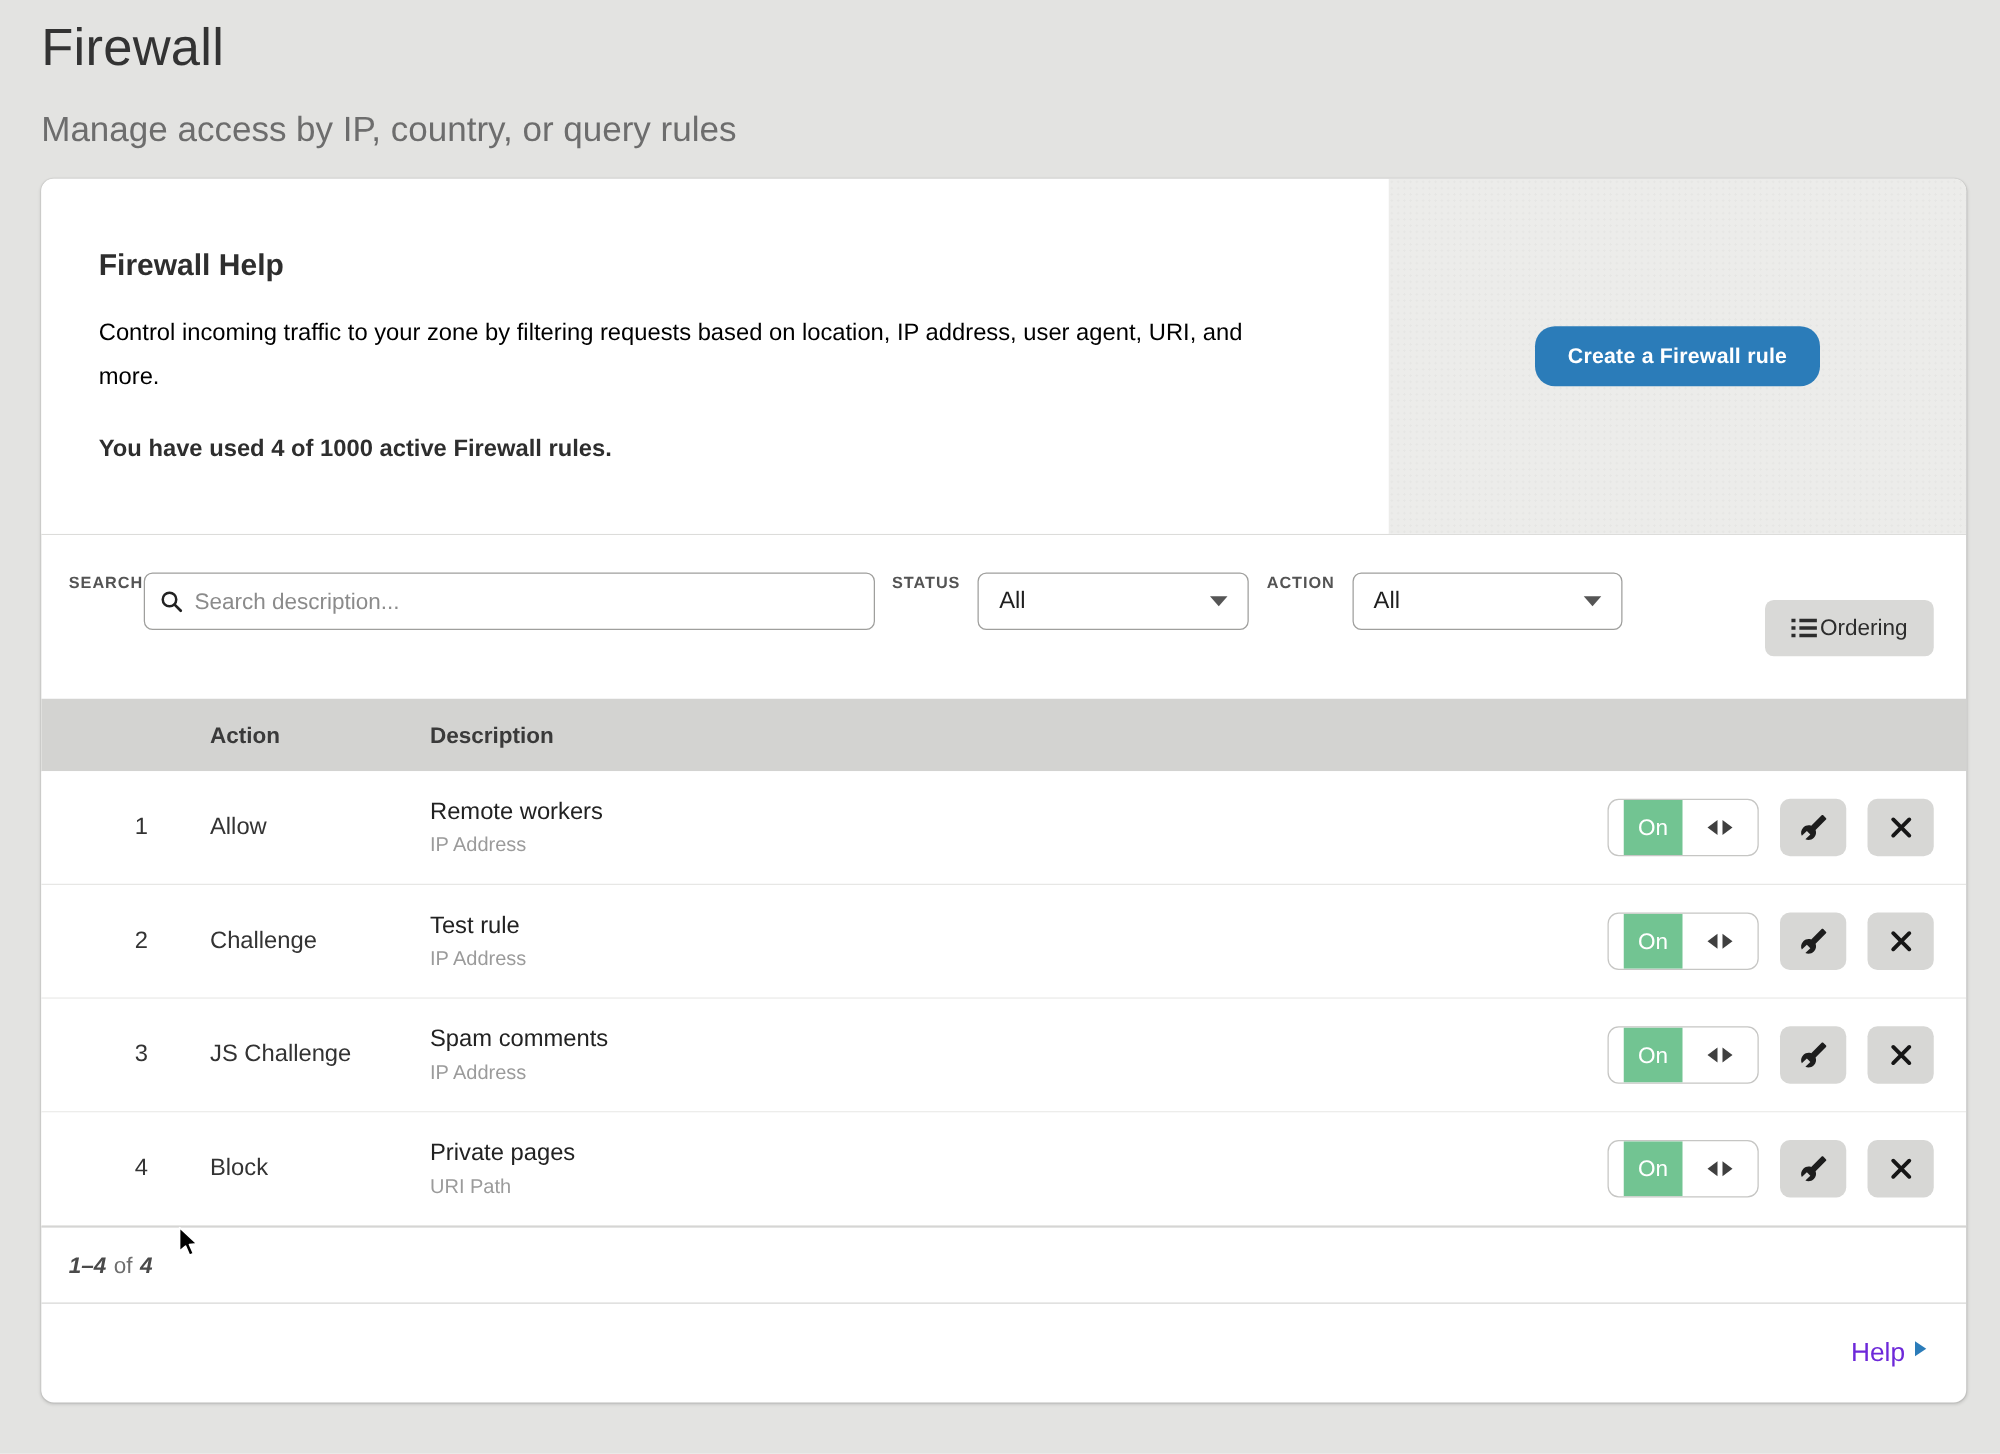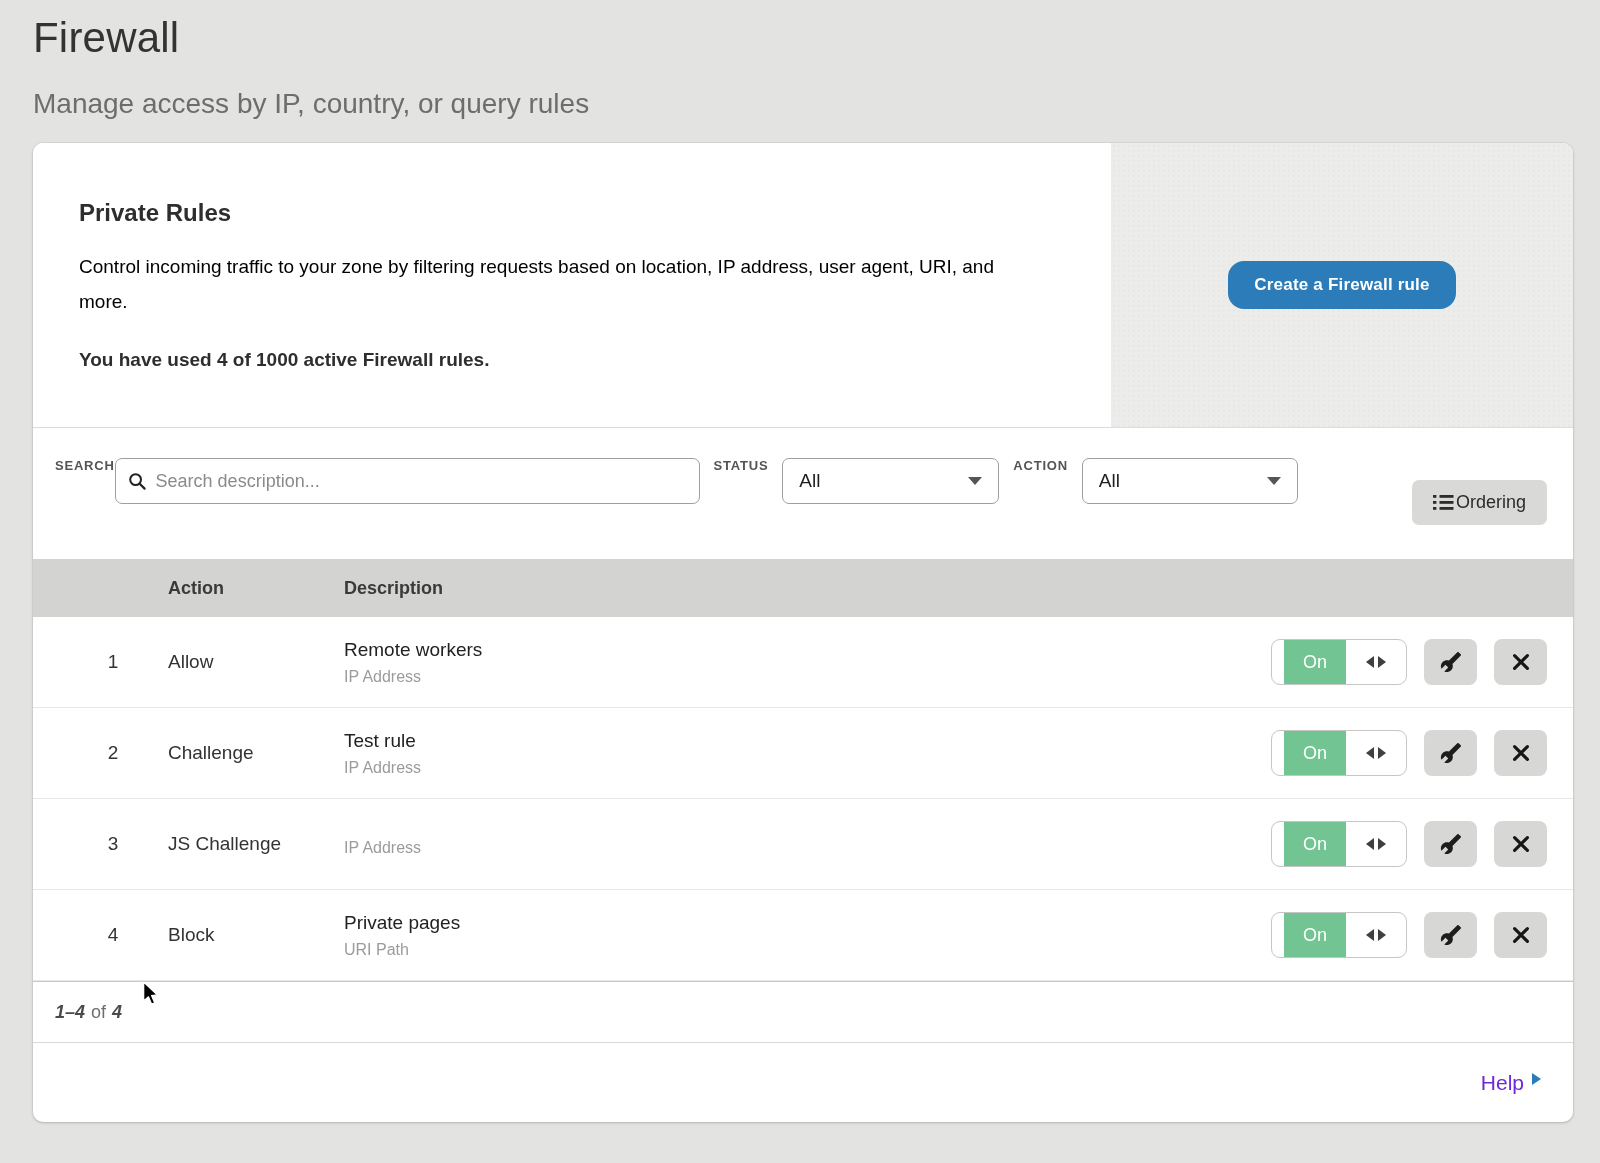--- a/index.html
+++ b/index.html
@@ -86,21 +86,21 @@
   .cell-action { font-size:19px; color:#333; }
   .desc-name { font-size:19px; color:#222; }
   .desc-field { font-size:16px; color:#9b9b9b; margin-top:7px; }
   .cell-controls { display:flex; align-items:center; gap:17px; }
 
   .toggle {
     display:flex; height:46px; border-radius:9px; overflow:hidden;
     border:1px solid #c6c6c4; background:#fff; cursor:pointer;
   }
   .toggle-on {
-    width:62px; background:#72c492; color:#fff; font-size:18px;
+    width:47px; background:#72c492; color:#fff; font-size:18px;
     display:flex; align-items:center; justify-content:center;margin-left:12px;
   }
   .toggle-arrows { width:60px; display:flex; align-items:center; justify-content:center; gap:4px; }
   .tri-l { width:0; height:0; border:6px solid transparent; border-right:8px solid #3f3f3f; border-left:none; }
   .tri-r { width:0; height:0; border:6px solid transparent; border-left:8px solid #3f3f3f; border-right:none; }
 
   .icon-btn {
     width:53px; height:46px; background:#d7d7d5; border:none; border-radius:8px;
     display:flex; align-items:center; justify-content:center; cursor:pointer;
   }
@@ -133,21 +133,21 @@
 
 <div class="page-header">
   <h1 class="page-title">Firewall</h1>
   <div class="page-subtitle">Manage access by IP, country, or query rules</div>
 </div>
 
 <div class="card">
 
   <div class="card-top">
     <div class="card-top-left">
-      <h2 class="card-title">Private Rules</h2>
+      <h2 class="card-title">Firewall Help</h2>
       <p class="card-desc">Control incoming traffic to your zone by filtering requests based on location, IP address, user agent, URI, and more.</p>
       <p class="card-usage">You have used 4 of 1000 active Firewall rules.</p>
     </div>
     <div class="card-top-right">
       <button class="create-btn">Create a Firewall rule</button>
     </div>
   </div>
 
   <div class="filters">
     <div class="filter-group">
@@ -252,20 +252,21 @@
           <path d="M5 5 L19 19 M19 5 L5 19" stroke="#161616" stroke-width="3.4" stroke-linecap="round"></path>
         </svg>
       </button>
     </div>
   </div>
 
   <div class="trow">
     <div class="cell-priority">3</div>
     <div class="cell-action">JS Challenge</div>
     <div class="cell-desc">
+      <div class="desc-name">Spam comments</div>
       <div class="desc-field">IP Address</div>
     </div>
     <div class="cell-controls">
       <div class="toggle">
         <div class="toggle-on">On</div>
         <div class="toggle-arrows">
             <span class="tri-l"></span>
             <span class="tri-r"></span>
           </div>
       </div>

